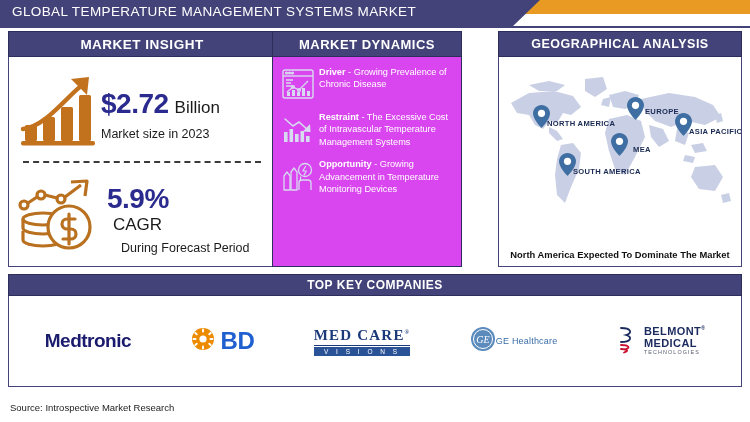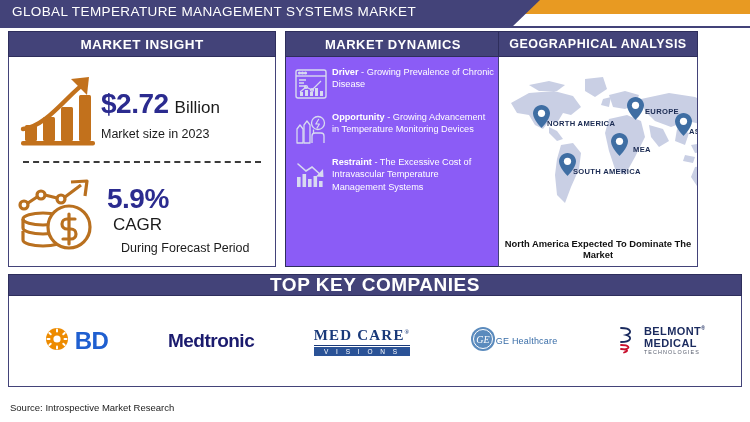--- a/index.html
+++ b/index.html
@@ -51,48 +51,48 @@
   .divider-dash {
     position:absolute; left:14px; top:104px; width:238px;
     border-top:2px dashed #3a3a3a;
   }
   .big-number {
     color:#2b2b8f; font-size:28px; font-weight:bold; letter-spacing:-0.5px;
   }
   .big-unit { color:#1b1b1b; font-size:17px; margin-left:6px; }
   .sub-text { color:#1b1b1b; font-size:12.5px; }
   
-  #panel-dynamics { left:285px; top:31px; width:216px; height:238px; }
+  #panel-dynamics { left:272px; top:31px; width:190px; height:238px; }
   #panel-dynamics .panel-head { height:26px; font-size:13px; }
   #panel-dynamics .dyn-body {
-    height:210px; background:#8b5cf6; border:1.5px solid #2e2e5c; border-top:none;
+    height:210px; background:#d946ef; border:1.5px solid #2e2e5c; border-top:none;
     padding:8px 6px 4px 4px;
   }
   .dyn-item { display:flex; align-items:flex-start; margin-bottom:9px; }
   .dyn-icon { width:34px; min-width:34px; height:34px; margin:2px 4px 0 4px; }
   .dyn-text {
     color:#ffffff; font-size:9.2px; line-height:1.35; padding-top:1px;
   }
   .dyn-text b { font-weight:bold; }
   
-  #panel-geo { left:498px; top:31px; width:200px; height:238px; }
+  #panel-geo { left:498px; top:31px; width:244px; height:238px; }
   #panel-geo .panel-head { height:26px; font-size:12.5px; }
   #panel-geo .panel-body { height:210px; position:relative; border-top:none; overflow:hidden; }
   .map-holder { position:absolute; left:0; top:6px; width:241px; height:160px; }
   .region-label {
     position:absolute; color:#1a2a52; font-size:7.6px; font-weight:bold;
     letter-spacing:0.3px; white-space:nowrap;
   }
   .geo-caption {
     position:absolute; left:0; bottom:6px; width:100%;
     text-align:center; color:#111; font-size:9.4px; font-weight:bold;
   }
   
   #panel-companies { left:8px; top:274px; width:734px; height:113px; }
-  #panel-companies .panel-head { height:22px; font-size:19px; }
+  #panel-companies .panel-head { height:22px; font-size:12px; }
   #panel-companies .panel-body {
     height:91px; display:flex; align-items:center; justify-content:space-around;
     border-top:none; padding:0 6px;
   }
   .logo-cell { display:flex; align-items:center; justify-content:center; height:56px; }
   .logo-medtronic {
     color:#1b1b6e; font-size:19px; font-weight:bold; letter-spacing:-0.5px;
     font-family:"Liberation Sans", sans-serif;
   }
   .logo-bd { display:flex; align-items:center; gap:6px; }
@@ -221,54 +221,54 @@
         </svg>
       </span>
       <div class="dyn-text">
         <b>Driver</b><span> - </span><span>Growing Prevalence of Chronic Disease</span>
       </div>
     </div>
 
     <div class="dyn-item">
       <span class="dyn-icon">
         <svg width="34" height="34" viewBox="0 0 34 34">
+          <g fill="#d8daf0">
+            <rect x="3" y="20" width="3.6" height="10"></rect>
+            <rect x="8.5" y="17" width="3.6" height="13"></rect>
+            <rect x="14" y="22" width="3.6" height="8"></rect>
+            <rect x="19.5" y="19" width="3.6" height="11"></rect>
+            <rect x="25" y="24" width="3.6" height="6"></rect>
+          </g>
+          <path d="M4 7 L12 14 L18 10 L28 19" stroke="#d8daf0" stroke-width="1.6" fill="none" stroke-linecap="round"></path>
+          <path d="M29 12 L29.5 20 L22 19.5 Z" fill="#d8daf0"></path>
+        </svg>
+      </span>
+      <div class="dyn-text">
+        <b>Restraint</b><span> - </span><span>The Excessive Cost of Intravascular Temperature Management Systems</span>
+      </div>
+    </div>
+
+    <div class="dyn-item">
+      <span class="dyn-icon">
+        <svg width="34" height="34" viewBox="0 0 34 34">
           <g stroke="#d8daf0" stroke-width="1.3" fill="none" stroke-linejoin="round">
             <path d="M3 31 V17 l3-4 l3 4 V31 Z"></path>
             <path d="M10 31 V13 l3-4 l3 4 V31 Z"></path>
             <circle cx="24" cy="11" r="6.5"></circle>
             <path d="M24.8 7 L21.8 12 h3.6 l-2.6 4.4" stroke-width="1.2"></path>
             <path d="M18 31 v-7 a3 3 0 0 1 3-3 h6 a3 3 0 0 1 3 3 v7"></path>
             <path d="M19.5 21 v-3.5"></path>
           </g>
         </svg>
       </span>
       <div class="dyn-text">
         <b>Opportunity</b><span> - </span><span>Growing Advancement in Temperature Monitoring Devices</span>
       </div>
     </div>
 
-    <div class="dyn-item">
-      <span class="dyn-icon">
-        <svg width="34" height="34" viewBox="0 0 34 34">
-          <g fill="#d8daf0">
-            <rect x="3" y="20" width="3.6" height="10"></rect>
-            <rect x="8.5" y="17" width="3.6" height="13"></rect>
-            <rect x="14" y="22" width="3.6" height="8"></rect>
-            <rect x="19.5" y="19" width="3.6" height="11"></rect>
-            <rect x="25" y="24" width="3.6" height="6"></rect>
-          </g>
-          <path d="M4 7 L12 14 L18 10 L28 19" stroke="#d8daf0" stroke-width="1.6" fill="none" stroke-linecap="round"></path>
-          <path d="M29 12 L29.5 20 L22 19.5 Z" fill="#d8daf0"></path>
-        </svg>
-      </span>
-      <div class="dyn-text">
-        <b>Restraint</b><span> - </span><span>The Excessive Cost of Intravascular Temperature Management Systems</span>
-      </div>
-    </div>
-
   </div>
 </div>
 
 <div class="panel" id="panel-geo">
   <div class="panel-head">GEOGRAPHICAL ANALYSIS</div>
   <div class="panel-body">
 
     <div class="map-holder">
       <svg width="241" height="160" viewBox="0 0 241 160">
         <g fill="#c9cfe4">
@@ -339,20 +339,24 @@
     <span class="region-label" style="left:134px; top:88px;">MEA</span>
     <span class="region-label" style="left:74px; top:110px;">SOUTH AMERICA</span>
 
     <div class="geo-caption">North America Expected To Dominate The Market</div>
   </div>
 </div>
 
 <div class="panel" id="panel-companies">
   <div class="panel-head">TOP KEY COMPANIES</div>
   <div class="panel-body">
+
+    <div class="logo-cell">
+      <span class="logo-medtronic">Medtronic</span>
+    </div>
 
     <div class="logo-cell logo-bd">
       <span>
         <svg width="24" height="24" viewBox="0 0 24 24">
           <circle cx="12" cy="12" r="11" fill="#ED8B00"></circle>
           <g fill="#ffffff">
             <circle cx="12" cy="12" r="3.6"></circle>
             <rect x="11" y="1.5" width="2" height="4" rx="1"></rect>
             <rect x="11" y="18.5" width="2" height="4" rx="1"></rect>
             <rect x="1.5" y="11" width="4" height="2" rx="1"></rect>
@@ -361,24 +365,20 @@
             <rect x="18" y="4.6" width="2" height="4" rx="1" transform="rotate(45 19 6.6)"></rect>
             <rect x="4" y="15.4" width="2" height="4" rx="1" transform="rotate(45 5 17.4)"></rect>
             <rect x="18" y="15.4" width="2" height="4" rx="1" transform="rotate(-45 19 17.4)"></rect>
           </g>
         </svg>
       </span>
       <span class="logo-bd-text">BD</span>
     </div>
 
     <div class="logo-cell">
-      <span class="logo-medtronic">Medtronic</span>
-    </div>
-
-    <div class="logo-cell">
       <div class="logo-medcare">
         <div class="logo-medcare-top"><span>MED CARE</span><sup>®</sup></div>
         <div class="logo-medcare-bot">V I S I O N S</div>
       </div>
     </div>
 
     <div class="logo-cell logo-ge">
       <span>
         <svg width="26" height="26" viewBox="0 0 26 26">
           <circle cx="13" cy="13" r="12" fill="#5b8bbd"></circle>

